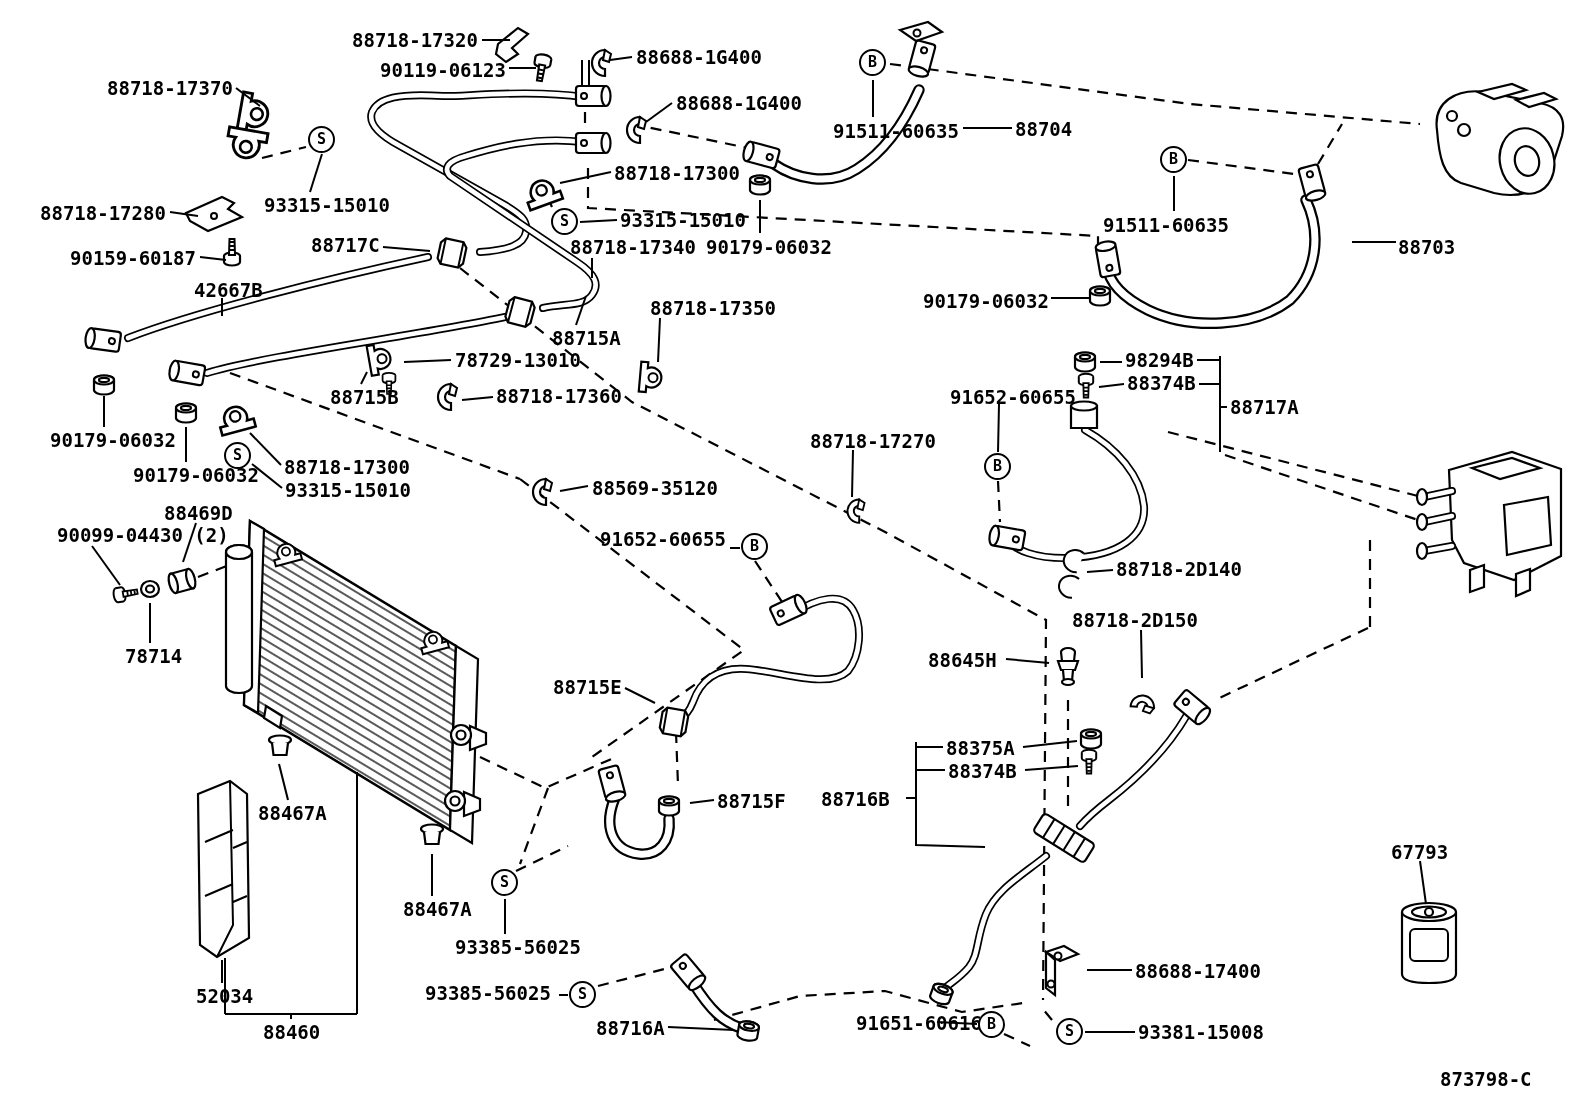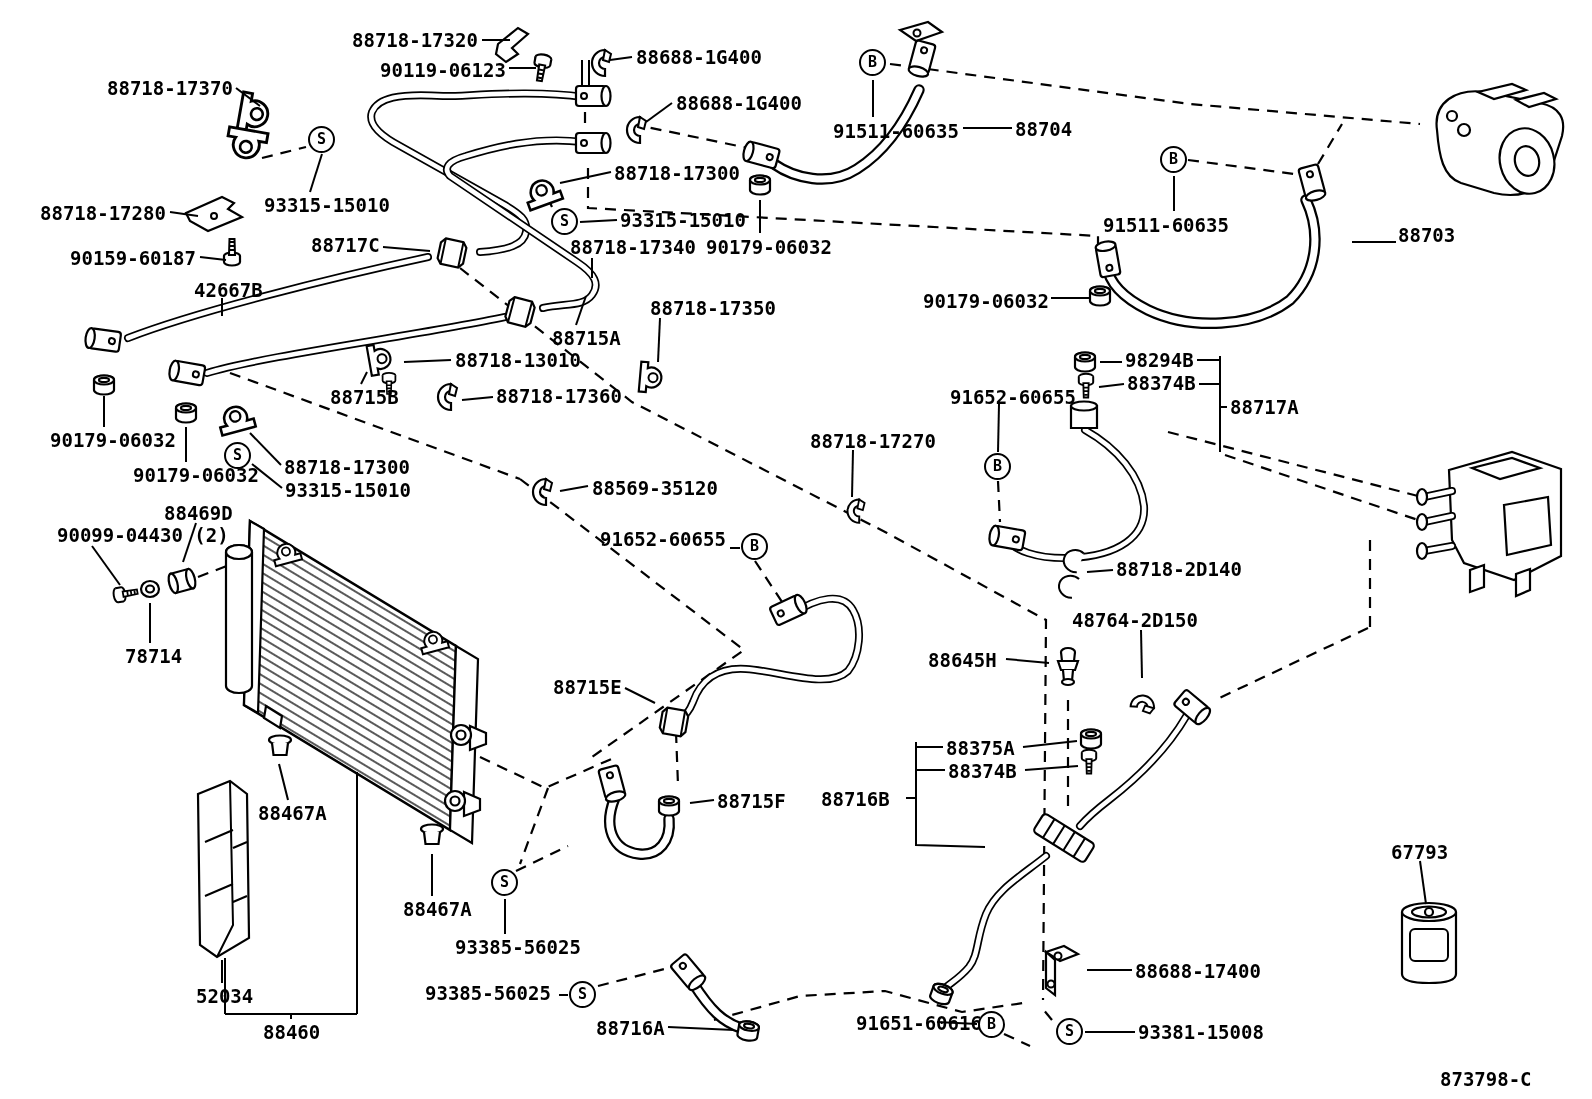--- a/index.html
+++ b/index.html
@@ -358,43 +358,43 @@
 <div class="lbl" style="left:70px;top:247px">90159-60187</div>
 <div class="lbl" style="left:311px;top:234px">88717C</div>
 <div class="lbl" style="left:194px;top:279px">42667B</div>
 <div class="lbl" style="left:614px;top:162px">88718-17300</div>
 <div class="lbl" style="left:620px;top:209px">93315-15010</div>
 <div class="lbl" style="left:570px;top:236px">88718-17340</div>
 <div class="lbl" style="left:706px;top:236px">90179-06032</div>
 <div class="lbl" style="left:833px;top:120px">91511-60635</div>
 <div class="lbl" style="left:1015px;top:118px">88704</div>
 <div class="lbl" style="left:1103px;top:214px">91511-60635</div>
-<div class="lbl" style="left:1398px;top:224px">88703</div>
+<div class="lbl" style="left:1398px;top:236px">88703</div>
 <div class="lbl" style="left:923px;top:290px">90179-06032</div>
 <div class="lbl" style="left:650px;top:297px">88718-17350</div>
 <div class="lbl" style="left:552px;top:327px">88715A</div>
-<div class="lbl" style="left:455px;top:349px">88718-13010</div>
+<div class="lbl" style="left:455px;top:349px">78729-13010</div>
 <div class="lbl" style="left:330px;top:386px">88715B</div>
 <div class="lbl" style="left:496px;top:385px">88718-17360</div>
 <div class="lbl" style="left:50px;top:429px">90179-06032</div>
 <div class="lbl" style="left:133px;top:464px">90179-06032</div>
 <div class="lbl" style="left:284px;top:456px">88718-17300</div>
 <div class="lbl" style="left:285px;top:479px">93315-15010</div>
 <div class="lbl" style="left:164px;top:502px">88469D</div>
 <div class="lbl" style="left:57px;top:524px">90099-04430 (2)</div>
 <div class="lbl" style="left:125px;top:645px">78714</div>
 <div class="lbl" style="left:592px;top:477px">88569-35120</div>
 <div class="lbl" style="left:950px;top:386px">91652-60655</div>
 <div class="lbl" style="left:810px;top:430px">88718-17270</div>
 <div class="lbl" style="left:600px;top:528px">91652-60655</div>
 <div class="lbl" style="left:1125px;top:349px">98294B</div>
 <div class="lbl" style="left:1127px;top:372px">88374B</div>
 <div class="lbl" style="left:1230px;top:396px">88717A</div>
 <div class="lbl" style="left:1116px;top:558px">88718-2D140</div>
-<div class="lbl" style="left:1072px;top:609px">48764-2D150</div>
+<div class="lbl" style="left:1072px;top:609px">88718-2D150</div>
 <div class="lbl" style="left:928px;top:649px">88645H</div>
 <div class="lbl" style="left:553px;top:676px">88715E</div>
 <div class="lbl" style="left:717px;top:790px">88715F</div>
 <div class="lbl" style="left:946px;top:737px">88375A</div>
 <div class="lbl" style="left:948px;top:760px">88374B</div>
 <div class="lbl" style="left:821px;top:788px">88716B</div>
 <div class="lbl" style="left:258px;top:802px">88467A</div>
 <div class="lbl" style="left:403px;top:898px">88467A</div>
 <div class="lbl" style="left:455px;top:936px">93385-56025</div>
 <div class="lbl" style="left:425px;top:982px">93385-56025</div>

